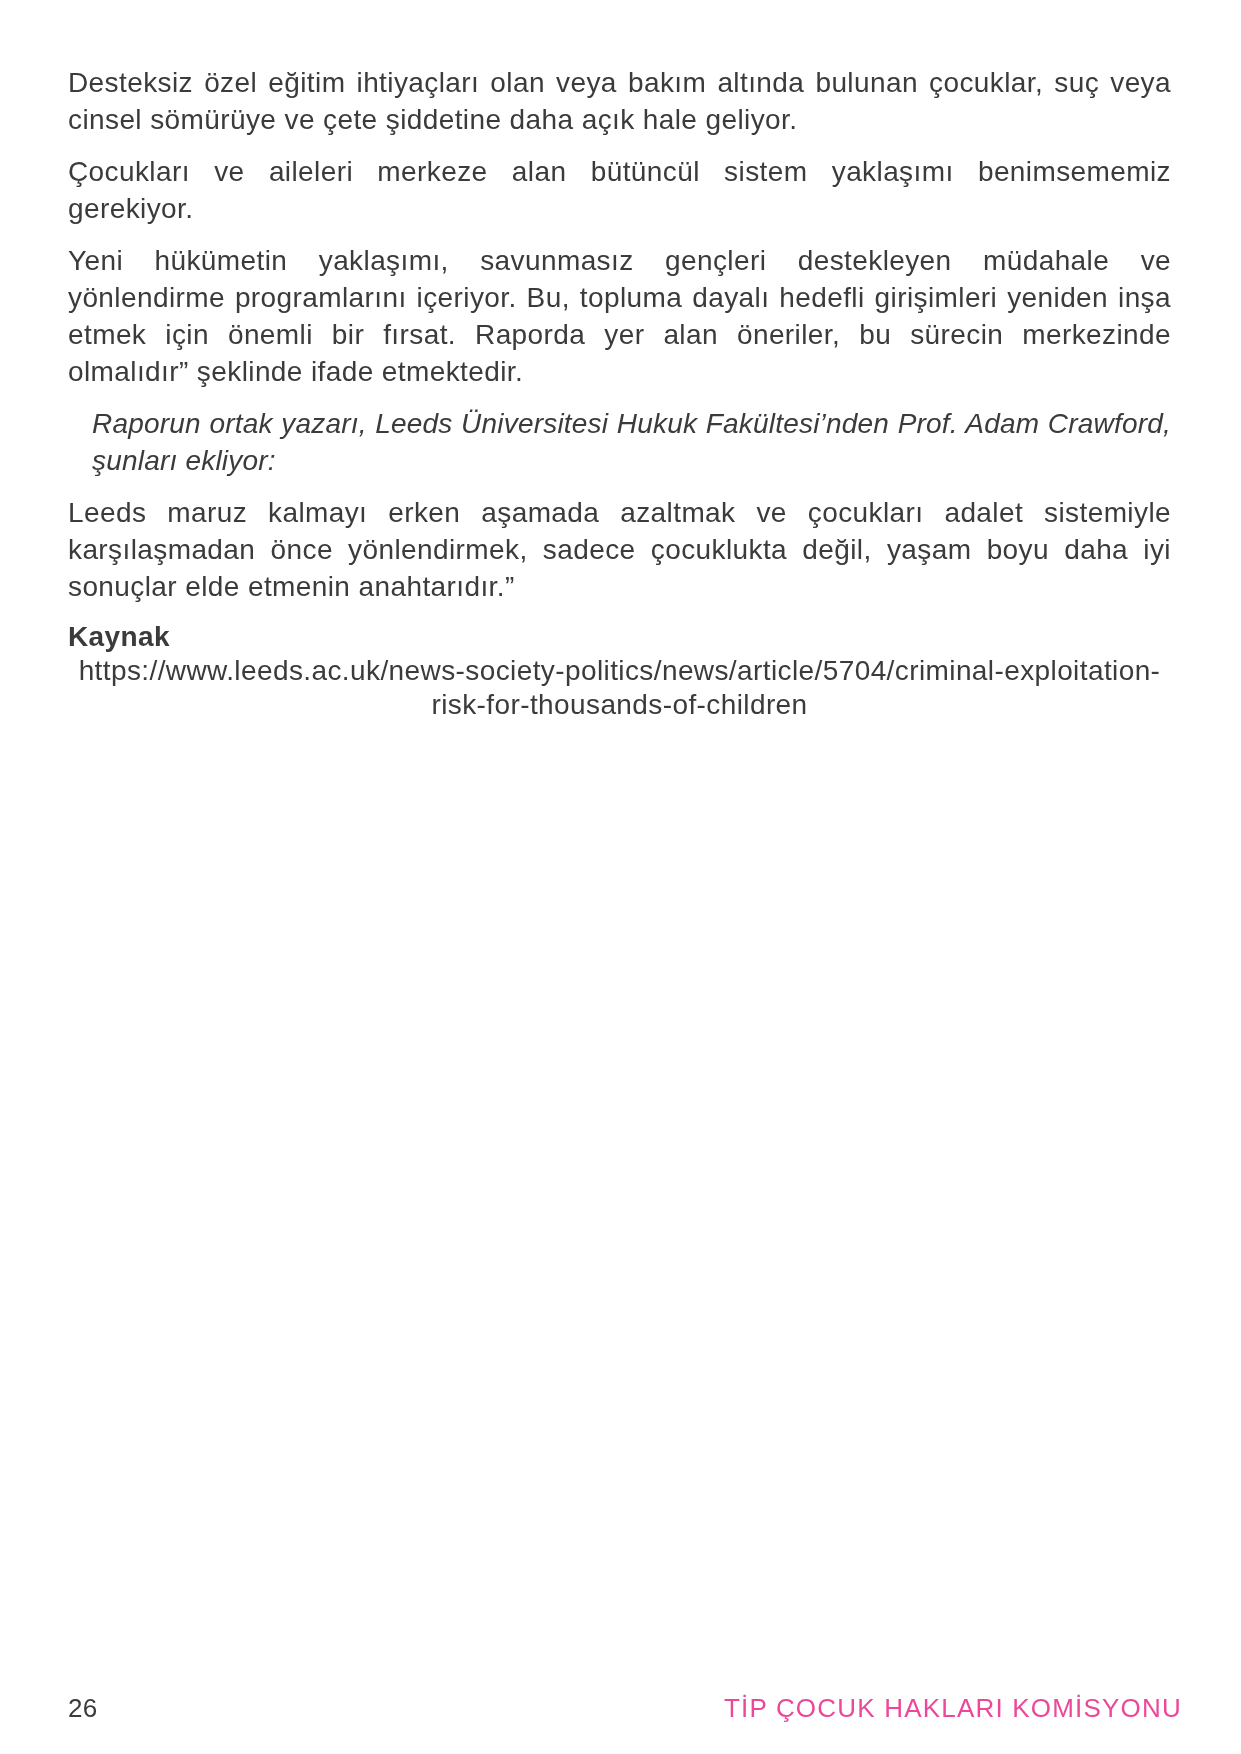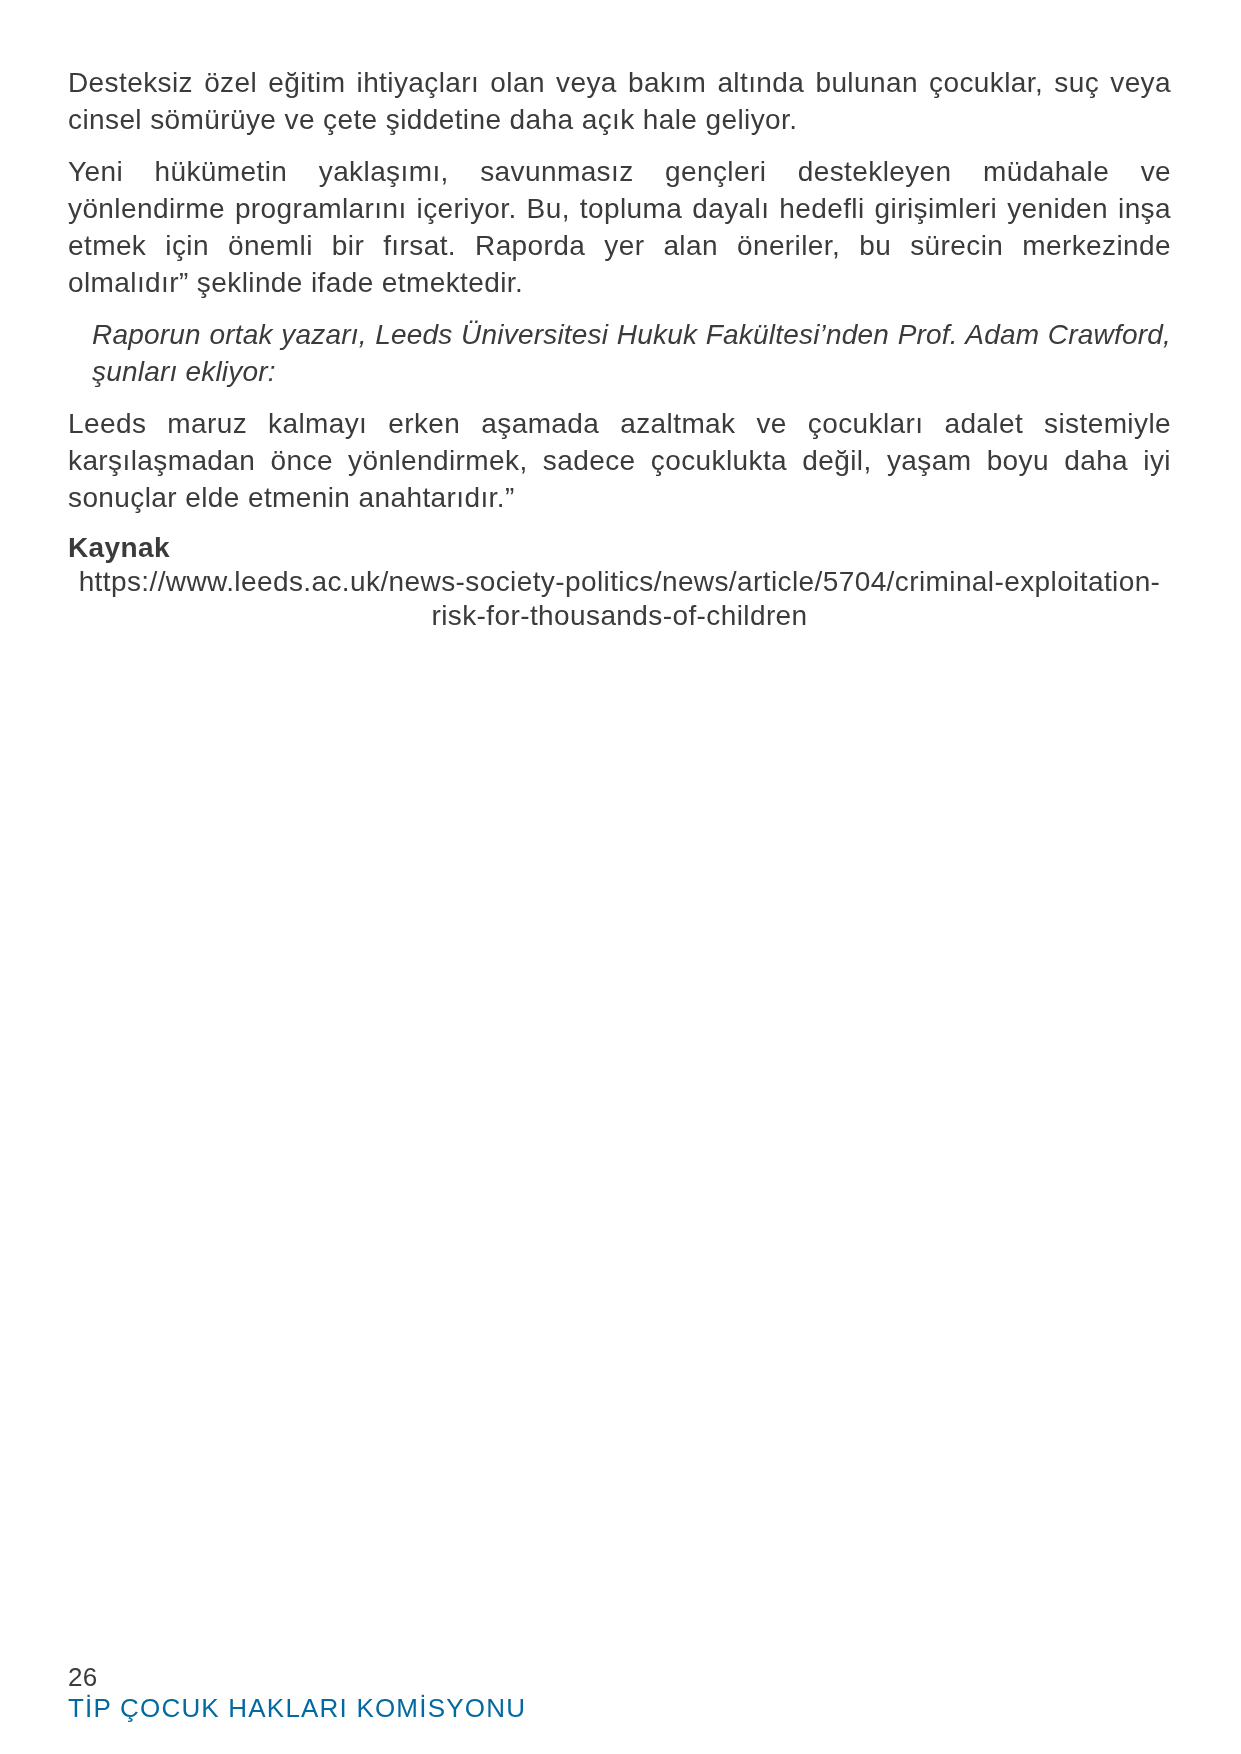--- a/index.html
+++ b/index.html
@@ -56,40 +56,40 @@
     word-break: break-word;
   }
   .footer {
     position: absolute;
     left: 68px;
     right: 59px;
     bottom: 30px;
     display: flex;
     justify-content: space-between;
     align-items: baseline;
-    flex-direction: column;
   }
   .page-number {
     font-size: 26px;
     letter-spacing: 0.4px;
     color: #3b3b3b;
   }
   .publisher {
     font-size: 26px;
     letter-spacing: 1.2px;
-    color: #0369a1;
+    color: #ec4899;
     text-align: center;
   }
 </style>
 </head>
 <body>
 
 <div class="page">
   <div class="content">
     <p class="para">Desteksiz özel eğitim ihtiyaçları olan veya bakım altında bulunan çocuklar, suç veya cinsel sömürüye ve çete şiddetine daha açık hale geliyor.</p>
+    <p class="para">Çocukları ve aileleri merkeze alan bütüncül sistem yaklaşımı benimsememiz gerekiyor.</p>
     <p class="para">Yeni hükümetin yaklaşımı, savunmasız gençleri destekleyen müdahale ve yönlendirme programlarını içeriyor. Bu, topluma dayalı hedefli girişimleri yeniden inşa etmek için önemli bir fırsat. Raporda yer alan öneriler, bu sürecin merkezinde olmalıdır” şeklinde ifade etmektedir.</p>
     <p class="para emphasis">Raporun ortak yazarı, Leeds Üniversitesi Hukuk Fakültesi’nden Prof. Adam Crawford, şunları ekliyor:</p>
     <p class="para">Leeds maruz kalmayı erken aşamada azaltmak ve çocukları adalet sistemiyle karşılaşmadan önce yönlendirmek, sadece çocuklukta değil, yaşam boyu daha iyi sonuçlar elde etmenin anahtarıdır.”</p>
 
     <div class="source-section">
       <p class="source-label">Kaynak</p>
       <p class="source-url">https://www.leeds.ac.uk/news-society-politics/news/article/5704/criminal-exploitation-risk-for-thousands-of-children</p>
     </div>
   </div>
 

